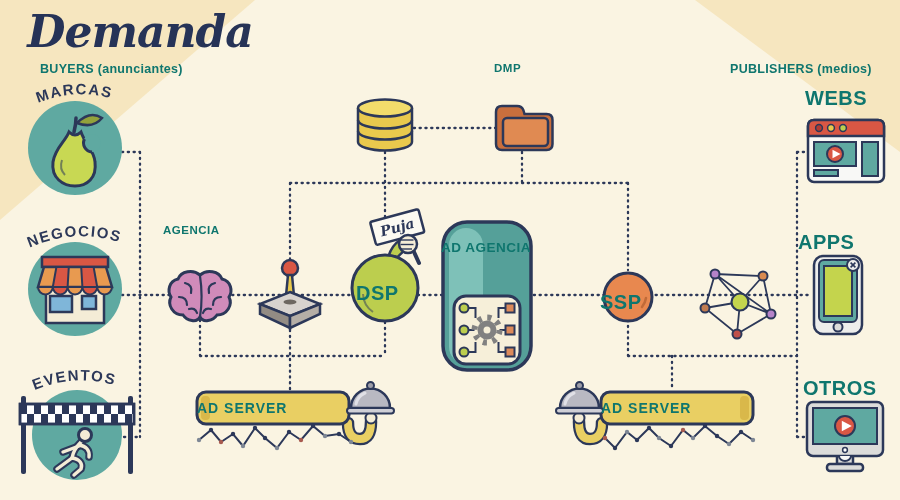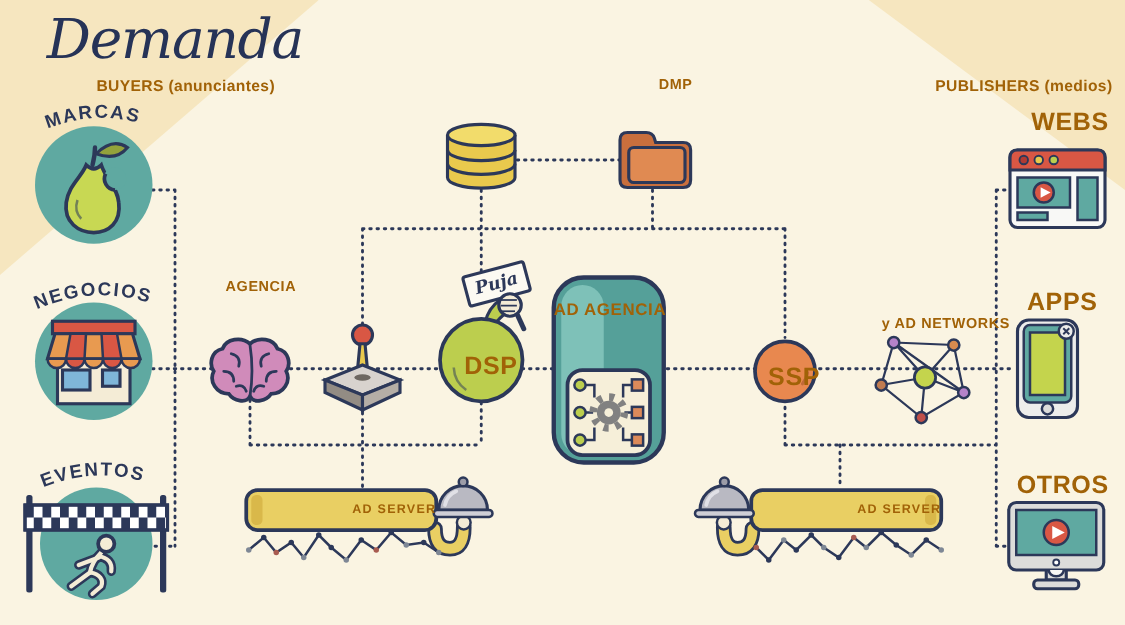--- a/index.html
+++ b/index.html
@@ -4,30 +4,30 @@
 <style>
   html,body{margin:0;padding:0;background:#ddd}
   .stage{position:relative;width:900px;height:500px;background:#FAF4E2;overflow:hidden;
          font-family:"Liberation Sans",sans-serif}
   .tri{position:absolute;top:0;background:#F6E6BF}
   .tri-left{left:0;width:255px;height:220px;clip-path:polygon(0 0,100% 0,0 100%)}
   .tri-right{right:0;width:205px;height:152px;clip-path:polygon(0 0,100% 0,100% 100%)}
   svg.icon{position:absolute;z-index:2;overflow:visible}
   #connectors{position:absolute;left:0;top:0;z-index:1}
   .script-title{position:absolute;z-index:3;font-family:"DejaVu Serif",serif;font-style:italic;
-                font-weight:normal;color:#263357;font-size:44px;text-align:center;letter-spacing:-1px}
-  .lbl{position:absolute;z-index:3;font-weight:bold;color:#a16207;text-align:right;
+                font-weight:bold;color:#263357;font-size:44px;text-align:center;letter-spacing:-1px}
+  .lbl{position:absolute;z-index:3;font-weight:bold;color:#0f766e;text-align:left;
        font-size:11.5px;line-height:1.2;letter-spacing:.5px}
   .sub{font-size:12.5px;letter-spacing:.3px}
   .arc-label{position:absolute;z-index:3}
   .arc-label text{font-family:"Liberation Sans",sans-serif;font-weight:bold;fill:#2C3859;
                   font-size:15px;letter-spacing:1.5px}
   .node-text{font-size:20px;letter-spacing:.5px}
   .adx-text{font-size:13.5px;line-height:1.25}
-  .banner-text{font-size:10px;line-height:32px;letter-spacing:1px}
+  .banner-text{font-size:14px;line-height:32px;letter-spacing:1px}
   .puja{position:absolute;z-index:4;font-family:"DejaVu Serif",serif;font-style:italic;
         font-weight:bold;color:#2C3859;font-size:14px;text-align:center;
         transform:rotate(-15deg);transform-origin:0 0}
 </style>
 </head>
 <body>
 
 <div class="stage">
 
   <div class="tri tri-left"></div>
@@ -201,21 +201,20 @@
     </g>
   </svg>
   <div class="lbl adx-text" style="left:441px;top:240px;width:92px">AD AGENCIA</div>
 
   <svg class="icon" style="left:600px;top:269px" width="56" height="56">
     <circle cx="28" cy="28" r="24" fill="#E8884F" stroke="#2C3859" stroke-width="3"></circle>
     <path d="M42,38 a19,19 0 0 0 4,-9" fill="none" stroke="#C06A38" stroke-width="2.5" stroke-linecap="round"></path>
   </svg>
   <div class="lbl node-text" style="left:600px;top:290px;width:56px">SSP</div>
 
-  <div class="lbl" style="left:672px;top:253px;width:136px">y AD NETWORKS</div>
   <svg class="icon" style="left:695px;top:262px" width="90" height="80">
     <g fill="none" stroke="#2C3859" stroke-width="1.8">
       <path d="M20,12 L68,14 L76,52 L42,72 L10,46 Z"></path>
       <path d="M20,12 L45,40 M68,14 L45,40 M76,52 L45,40 M42,72 L45,40 M10,46 L45,40 M20,12 L76,52"></path>
     </g>
     <circle cx="45" cy="40" r="8.5" fill="#C4D44D" stroke="#2C3859" stroke-width="2.2"></circle>
     <circle cx="20" cy="12" r="4.5" fill="#B583C9" stroke="#2C3859" stroke-width="2"></circle>
     <circle cx="68" cy="14" r="4.5" fill="#D98A4F" stroke="#2C3859" stroke-width="2"></circle>
     <circle cx="76" cy="52" r="4.5" fill="#B583C9" stroke="#2C3859" stroke-width="2"></circle>
     <circle cx="42" cy="72" r="4.5" fill="#C0504A" stroke="#2C3859" stroke-width="2"></circle>

